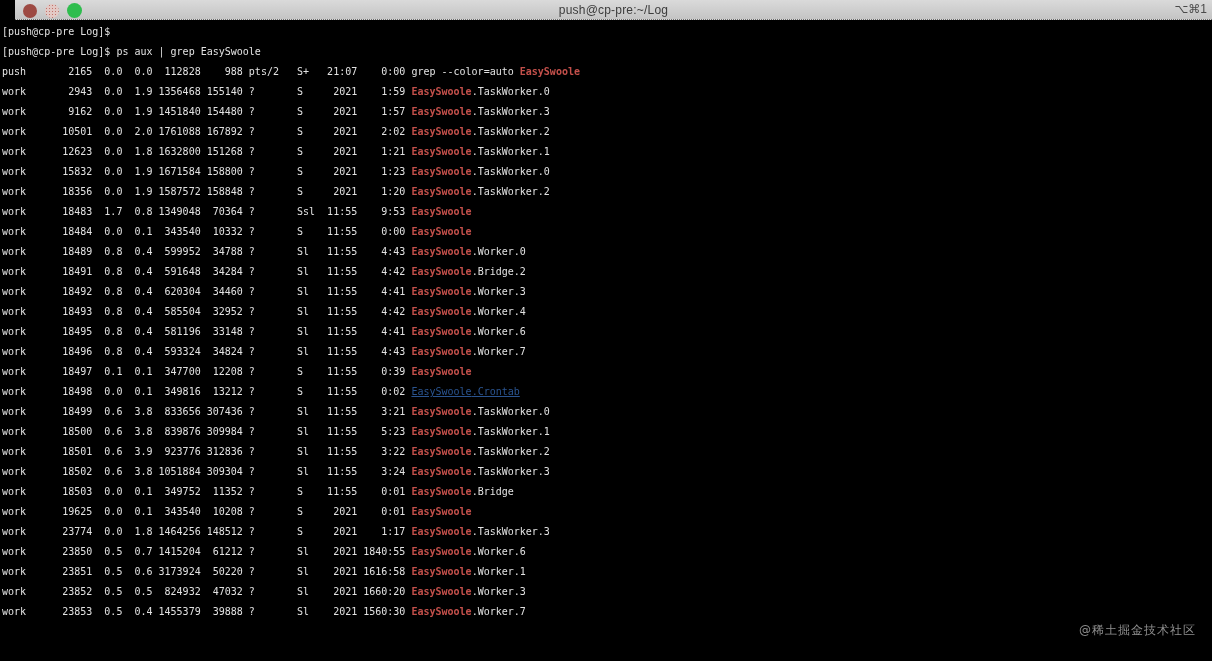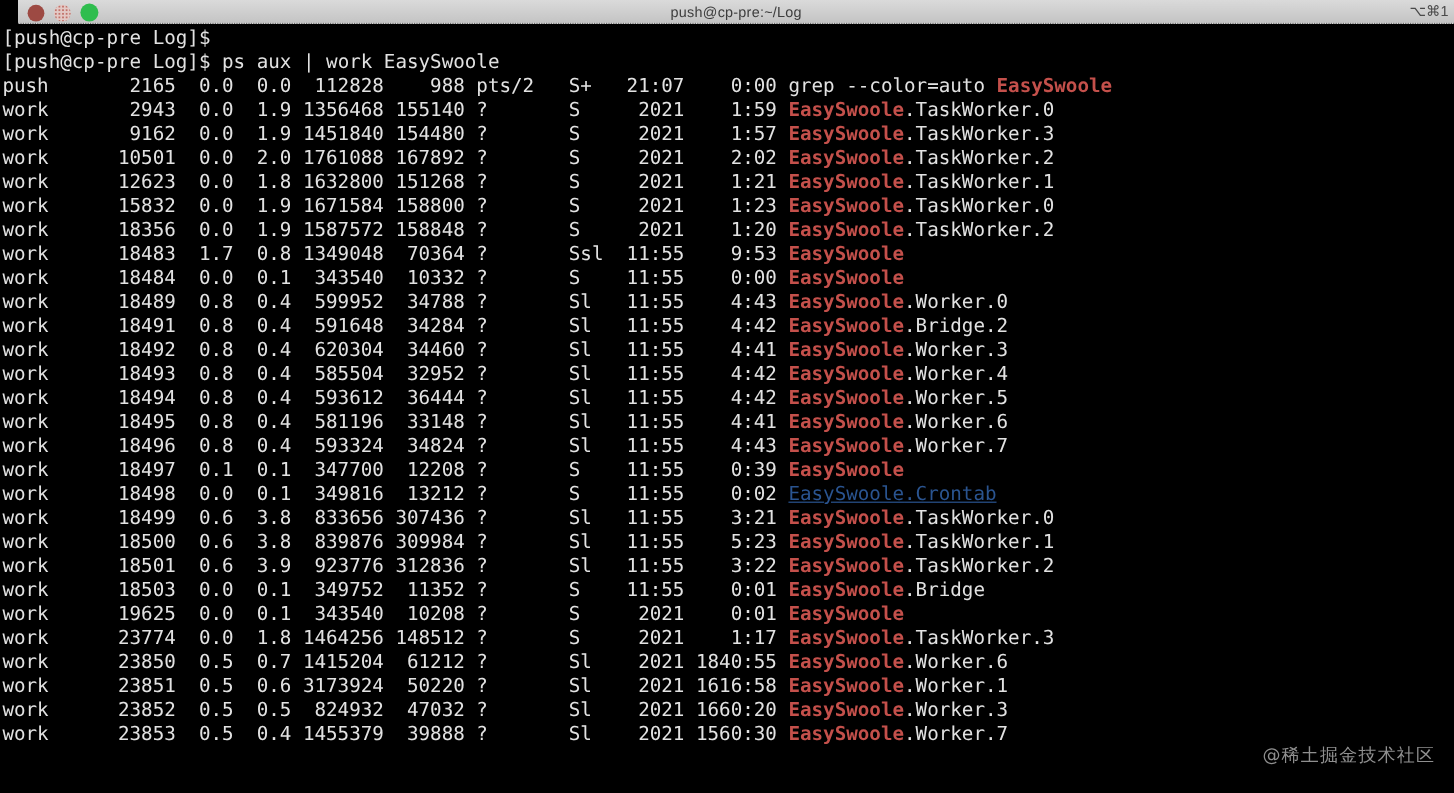--- a/index.html
+++ b/index.html
@@ -40,74 +40,74 @@
   }
   .titlebar-shortcut {
     position: absolute; right: 5px; top: 2px;
     font-size: 12px; color: #4a4a4a;
   }
   
   .terminal {
     position: absolute; top: 21px; left: 0; right: 0; bottom: 0;
     background: #000;
     padding: 1px 0 0 2px;
-    font-size: 16px;
+    font-size: 10px;
     line-height: 20px;
     color: #e2e2e2;
   }
   .line { white-space: pre; height: 20px; }
   .m-red  { color: #c4504b; font-weight: bold; }
   .m-blue { color: #2a5490; text-decoration: underline; }
   
   .watermark {
     position: absolute; right: 16px; bottom: 22px;
-    color: #8f8f8f; font-size: 15px;
+    color: #8f8f8f; font-size: 12px;
     font-family: "DejaVu Sans", "Liberation Sans", sans-serif;
     letter-spacing: 1px;
     pointer-events: none;
   }
 </style>
 </head>
 <body>
 
 <div class="titlebar">
   <div class="traffic-lights">
     <span class="tl red"></span>
     <span class="tl yellow"></span>
     <span class="tl green"></span>
   </div>
   <div class="titlebar-title">push@cp-pre:~/Log</div>
   <div class="titlebar-shortcut">⌥⌘1</div>
 </div>
 
 <div class="terminal">
   <div class="line"><span>[push@cp-pre Log]$</span></div>
-  <div class="line"><span>[push@cp-pre Log]$ </span><span>ps aux | work EasySwoole</span></div>
+  <div class="line"><span>[push@cp-pre Log]$ </span><span>ps aux | grep EasySwoole</span></div>
   <div id="proc-lines">
       <div class="line"><span>push       2165  0.0  0.0  112828    988 pts/2   S+   21:07    0:00 grep --color=auto </span><span class="m-red">EasySwoole</span></div>
       <div class="line"><span>work       2943  0.0  1.9 1356468 155140 ?       S     2021    1:59 </span><span class="m-red">EasySwoole</span><span class="">.TaskWorker.0</span></div>
       <div class="line"><span>work       9162  0.0  1.9 1451840 154480 ?       S     2021    1:57 </span><span class="m-red">EasySwoole</span><span class="">.TaskWorker.3</span></div>
       <div class="line"><span>work      10501  0.0  2.0 1761088 167892 ?       S     2021    2:02 </span><span class="m-red">EasySwoole</span><span class="">.TaskWorker.2</span></div>
       <div class="line"><span>work      12623  0.0  1.8 1632800 151268 ?       S     2021    1:21 </span><span class="m-red">EasySwoole</span><span class="">.TaskWorker.1</span></div>
       <div class="line"><span>work      15832  0.0  1.9 1671584 158800 ?       S     2021    1:23 </span><span class="m-red">EasySwoole</span><span class="">.TaskWorker.0</span></div>
       <div class="line"><span>work      18356  0.0  1.9 1587572 158848 ?       S     2021    1:20 </span><span class="m-red">EasySwoole</span><span class="">.TaskWorker.2</span></div>
       <div class="line"><span>work      18483  1.7  0.8 1349048  70364 ?       Ssl  11:55    9:53 </span><span class="m-red">EasySwoole</span></div>
       <div class="line"><span>work      18484  0.0  0.1  343540  10332 ?       S    11:55    0:00 </span><span class="m-red">EasySwoole</span></div>
       <div class="line"><span>work      18489  0.8  0.4  599952  34788 ?       Sl   11:55    4:43 </span><span class="m-red">EasySwoole</span><span class="">.Worker.0</span></div>
       <div class="line"><span>work      18491  0.8  0.4  591648  34284 ?       Sl   11:55    4:42 </span><span class="m-red">EasySwoole</span><span class="">.Bridge.2</span></div>
       <div class="line"><span>work      18492  0.8  0.4  620304  34460 ?       Sl   11:55    4:41 </span><span class="m-red">EasySwoole</span><span class="">.Worker.3</span></div>
       <div class="line"><span>work      18493  0.8  0.4  585504  32952 ?       Sl   11:55    4:42 </span><span class="m-red">EasySwoole</span><span class="">.Worker.4</span></div>
-      <div class="line"><span>work      18494  0.8  0.4  593612  36444 ?       Sl   11:55    4:42 </span><span class="m-red">EasySwoole</span><span class="">.Worker.5</span></div>
       <div class="line"><span>work      18495  0.8  0.4  581196  33148 ?       Sl   11:55    4:41 </span><span class="m-red">EasySwoole</span><span class="">.Worker.6</span></div>
       <div class="line"><span>work      18496  0.8  0.4  593324  34824 ?       Sl   11:55    4:43 </span><span class="m-red">EasySwoole</span><span class="">.Worker.7</span></div>
       <div class="line"><span>work      18497  0.1  0.1  347700  12208 ?       S    11:55    0:39 </span><span class="m-red">EasySwoole</span></div>
       <div class="line"><span>work      18498  0.0  0.1  349816  13212 ?       S    11:55    0:02 </span><span class="m-blue">EasySwoole</span><span class="m-blue">.Crontab</span></div>
       <div class="line"><span>work      18499  0.6  3.8  833656 307436 ?       Sl   11:55    3:21 </span><span class="m-red">EasySwoole</span><span class="">.TaskWorker.0</span></div>
       <div class="line"><span>work      18500  0.6  3.8  839876 309984 ?       Sl   11:55    5:23 </span><span class="m-red">EasySwoole</span><span class="">.TaskWorker.1</span></div>
       <div class="line"><span>work      18501  0.6  3.9  923776 312836 ?       Sl   11:55    3:22 </span><span class="m-red">EasySwoole</span><span class="">.TaskWorker.2</span></div>
+      <div class="line"><span>work      18502  0.6  3.8 1051884 309304 ?       Sl   11:55    3:24 </span><span class="m-red">EasySwoole</span><span class="">.TaskWorker.3</span></div>
       <div class="line"><span>work      18503  0.0  0.1  349752  11352 ?       S    11:55    0:01 </span><span class="m-red">EasySwoole</span><span class="">.Bridge</span></div>
       <div class="line"><span>work      19625  0.0  0.1  343540  10208 ?       S     2021    0:01 </span><span class="m-red">EasySwoole</span></div>
       <div class="line"><span>work      23774  0.0  1.8 1464256 148512 ?       S     2021    1:17 </span><span class="m-red">EasySwoole</span><span class="">.TaskWorker.3</span></div>
       <div class="line"><span>work      23850  0.5  0.7 1415204  61212 ?       Sl    2021 1840:55 </span><span class="m-red">EasySwoole</span><span class="">.Worker.6</span></div>
       <div class="line"><span>work      23851  0.5  0.6 3173924  50220 ?       Sl    2021 1616:58 </span><span class="m-red">EasySwoole</span><span class="">.Worker.1</span></div>
       <div class="line"><span>work      23852  0.5  0.5  824932  47032 ?       Sl    2021 1660:20 </span><span class="m-red">EasySwoole</span><span class="">.Worker.3</span></div>
       <div class="line"><span>work      23853  0.5  0.4 1455379  39888 ?       Sl    2021 1560:30 </span><span class="m-red">EasySwoole</span><span class="">.Worker.7</span></div>
     </div>
 </div>
 

